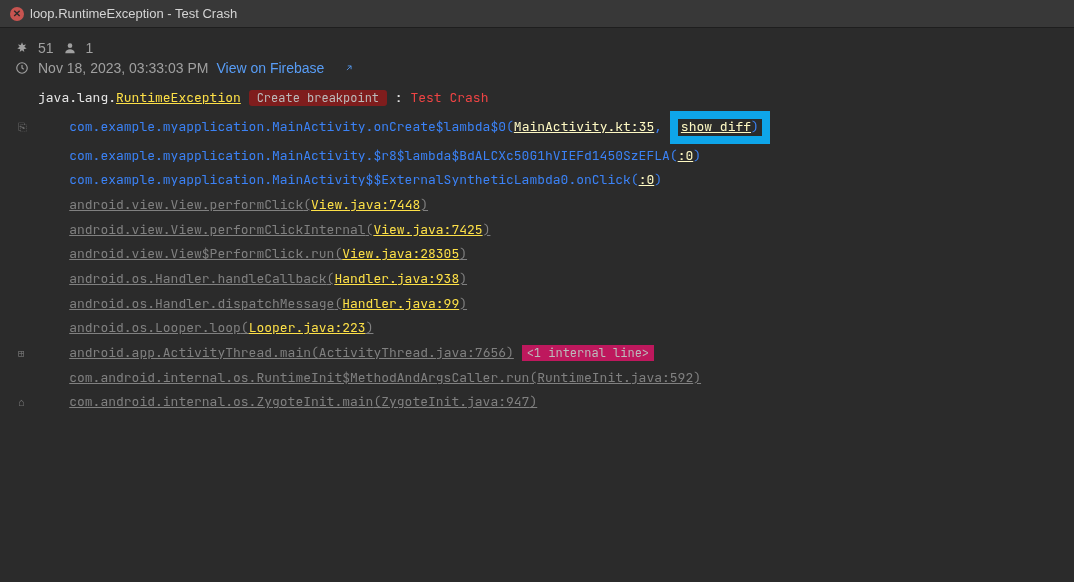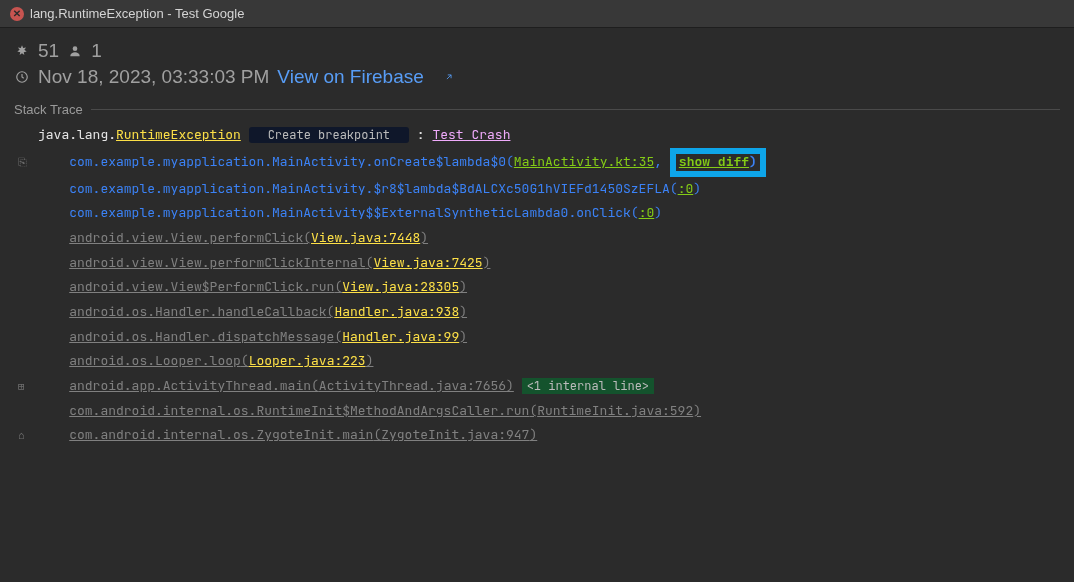--- a/index.html
+++ b/index.html
@@ -41,21 +41,21 @@
   }
   .meta {
     padding: 10px 14px 4px 14px;
   }
   .meta-row {
     display: flex;
     align-items: center;
     gap: 8px;
     padding: 2px 0;
     color: #a0a0a0;
-    font-size: 19px;
+    font-size: 14px;
     text-align: center;
   }
   .meta-row .icon {
     display: inline-flex;
     align-items: center;
     justify-content: center;
     width: 16px;
     height: 16px;
     color: #a0a0a0;
   }
@@ -95,63 +95,62 @@
   }
   .gutter {
     width: 20px;
     flex-shrink: 0;
     color: #6e6e6e;
     font-size: 11px;
     text-align: left;
     user-select: none;
   }
   .trace .cls { color: #e5e5e5; }
-  .trace .msg { color: #f0abfc; text-decoration: underline; }
+  .trace .msg { color: #ef4444; }
   .trace .method { color: #3b82f6; }
   .trace .grey { color: #808080; text-decoration: underline; }
   .trace .link-underline {
-    color: #84cc16;
+    color: #fef9c3;
     text-decoration: underline;
     cursor: pointer;
   }
   .trace .grey-underline {
     color: #fde047;
     text-decoration: underline;
     cursor: pointer;
   }
   .trace .breakpoint-btn {
-    background: #0f172a;
+    background: #7f1d1d;
     color: #bbbbbb;
     border-radius: 3px;
-    padding: 0 19px;
+    padding: 0 8px;
     font-size: 12px;
     cursor: pointer;
   }
   .trace .internal-badge {
-    background: #14532d;
+    background: #be185d;
     color: #bbbbbb;
     padding: 0 5px;
     font-size: 12px;
   }
   .highlight-box {
-    border: 6px solid #0ea5e9;
+    border: 8px solid #0ea5e9;
     padding: 0 3px;
     display: inline-block;
     line-height: 1.3;
-    font-weight: bold;
   }
 </style>
 </head>
 <body>
 
 <div class="window">
 
   <div class="titlebar">
     <span class="err-icon">✕</span>
-    <span class="title">lang.RuntimeException - Test Google</span>
+    <span class="title">loop.RuntimeException - Test Crash</span>
   </div>
 
   <div class="meta">
     <div class="meta-row">
       <span class="icon">
         <svg width="14" height="14" viewBox="0 0 24 24" fill="currentColor">
             <path d="M12 2l2 5 5-1-3 4 4 3-5 1 1 5-4-3-4 3 1-5-5-1 4-3-3-4 5 1z"></path>
           </svg>
       </span>
       <span>51</span>
@@ -173,20 +172,16 @@
       <span>Nov 18, 2023, 03:33:03 PM</span>
       <span class="link">
         <span>View on Firebase</span>
         <svg width="10" height="10" viewBox="0 0 24 24" fill="none" stroke="currentColor" stroke-width="2">
             <path d="M7 17L17 7M9 7h8v8"></path>
           </svg>
       </span>
     </div>
   </div>
 
-  <div class="section-label">
-    <span>Stack Trace</span>
-    <span class="line"></span>
-  </div>
 
   <div class="trace" id="trace"><div class="trace-line"><span class="gutter"></span><span><span class="cls">java.lang.</span><span class="grey-underline">RuntimeException</span> <span class="breakpoint-btn">Create breakpoint</span><span class="cls"> : </span><span class="msg">Test Crash</span></span></div><div class="trace-line"><span class="gutter">⎘</span><span>    <span class="method">com.example.myapplication.MainActivity.onCreate$lambda$0</span><span class="method">(</span><span class="link-underline">MainActivity.kt:35</span><span class="method">, </span><span class="highlight-box"><span class="link-underline">show diff</span><span class="method">)</span></span></span></div><div class="trace-line"><span class="gutter"></span><span>    <span class="method">com.example.myapplication.MainActivity.$r8$lambda$BdALCXc50G1hVIEFd1450SzEFLA</span><span class="method">(</span><span class="link-underline">:0</span><span class="method">)</span></span></div><div class="trace-line"><span class="gutter"></span><span>    <span class="method">com.example.myapplication.MainActivity$$ExternalSyntheticLambda0.onClick</span><span class="method">(</span><span class="link-underline">:0</span><span class="method">)</span></span></div><div class="trace-line"><span class="gutter"></span><span>    <span class="grey">android.view.View.performClick</span><span class="grey">(</span><span class="grey-underline">View.java:7448</span><span class="grey">)</span></span></div><div class="trace-line"><span class="gutter"></span><span>    <span class="grey">android.view.View.performClickInternal</span><span class="grey">(</span><span class="grey-underline">View.java:7425</span><span class="grey">)</span></span></div><div class="trace-line"><span class="gutter"></span><span>    <span class="grey">android.view.View$PerformClick.run</span><span class="grey">(</span><span class="grey-underline">View.java:28305</span><span class="grey">)</span></span></div><div class="trace-line"><span class="gutter"></span><span>    <span class="grey">android.os.Handler.handleCallback</span><span class="grey">(</span><span class="grey-underline">Handler.java:938</span><span class="grey">)</span></span></div><div class="trace-line"><span class="gutter"></span><span>    <span class="grey">android.os.Handler.dispatchMessage</span><span class="grey">(</span><span class="grey-underline">Handler.java:99</span><span class="grey">)</span></span></div><div class="trace-line"><span class="gutter"></span><span>    <span class="grey">android.os.Looper.loop</span><span class="grey">(</span><span class="grey-underline">Looper.java:223</span><span class="grey">)</span></span></div><div class="trace-line"><span class="gutter">⊞</span><span>    <span class="grey">android.app.ActivityThread.main</span><span class="grey">(</span><span class="grey">ActivityThread.java:7656</span><span class="grey">)</span> <span class="internal-badge">&lt;1 internal line&gt;</span></span></div><div class="trace-line"><span class="gutter"></span><span>    <span class="grey">com.android.internal.os.RuntimeInit$MethodAndArgsCaller.run</span><span class="grey">(</span><span class="grey">RuntimeInit.java:592</span><span class="grey">)</span></span></div><div class="trace-line"><span class="gutter">⌂</span><span>    <span class="grey">com.android.internal.os.ZygoteInit.main</span><span class="grey">(</span><span class="grey">ZygoteInit.java:947</span><span class="grey">)</span></span></div></div>
 
 </div>
 
 </body></html>

